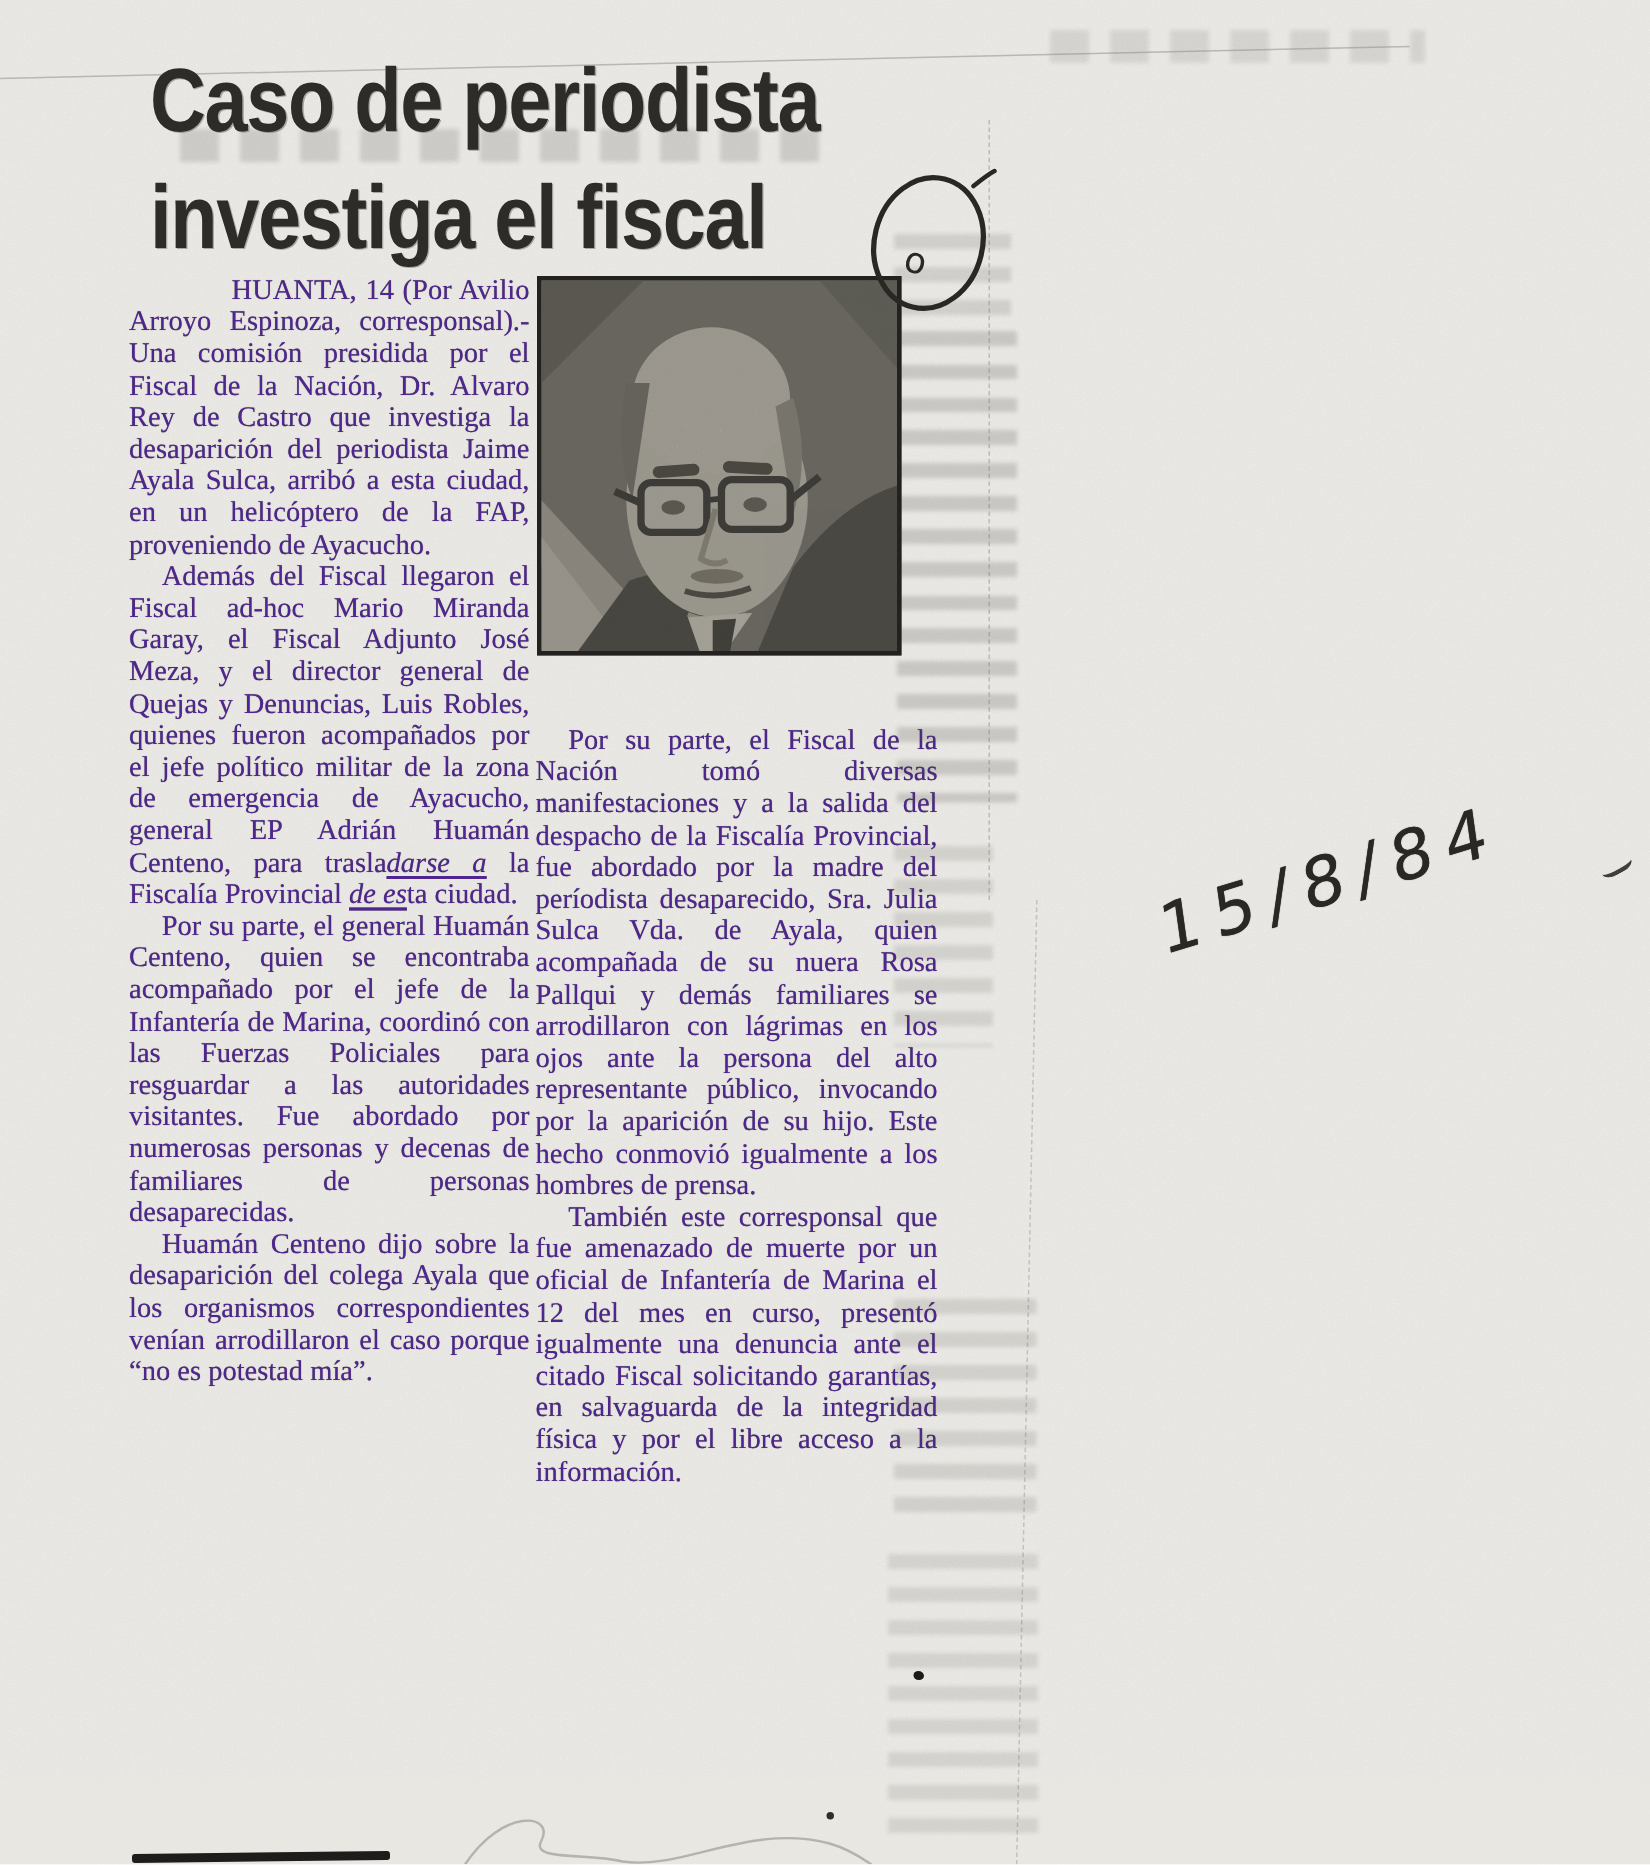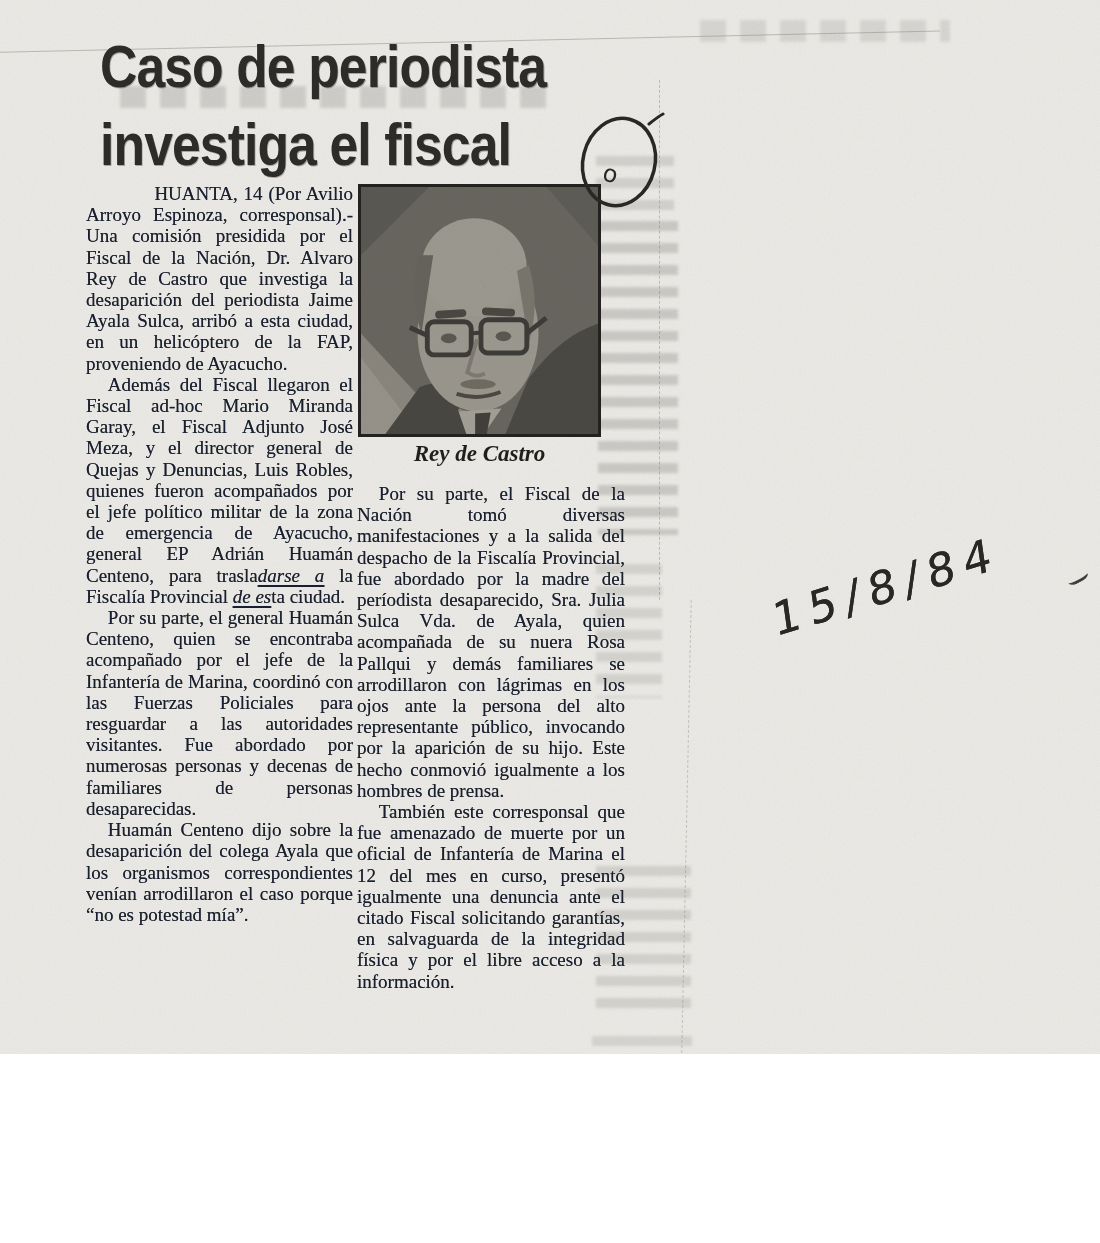--- a/index.html
+++ b/index.html
@@ -1,32 +1,32 @@
 <!DOCTYPE html>
 <html><head>
 <meta charset="utf-8">
 <style>
   html,body{margin:0;padding:0;}
   .page{
-    position:relative; width:1100px; height:1054px; overflow:hidden;
+    position:relative; width:1100px; height:1243px; overflow:hidden;
     background:#f6f5f1;
     font-family:"Liberation Serif", serif;
   }
   
   .noise{position:absolute;inset:0;width:100%;height:100%;opacity:.10;pointer-events:none;z-index:40;}
   
   .headline{position:absolute;left:100px;top:28px;z-index:5;}
   .headline .hl{
     font-family:"Liberation Sans", sans-serif; font-weight:bold;
     font-size:60px; line-height:78px; color:#262523; letter-spacing:-1px;
     transform:scaleX(.86); transform-origin:left top; white-space:nowrap;
     text-shadow:1px 1px 0 rgba(40,40,40,.35);
   }
   
-  .col{position:absolute; color:#0f172a; font-size:19px; line-height:21.2px;
+  .col{position:absolute; color:#4c1d95; font-size:19px; line-height:21.2px;
        text-align:justify; text-shadow:0 0 .5px rgba(30,28,25,.7);}
   .col p{margin:0; text-indent:1.15em;}
   .col p.first-par{text-indent:3.6em;}
   .col1{left:86px; top:183px; width:267px;}
   .col2{left:357px; top:471px; width:268px;margin-top:12px;}
   .u{text-decoration:underline; text-decoration-thickness:2px; text-underline-offset:3px;font-style:italic;}
   
   .photo{position:absolute; left:358px; top:184px; width:243px; height:253px;
          border:3px solid #1b1a18; box-sizing:border-box; background:#6f6a62; z-index:4;}
   .photo svg{display:block;width:100%;height:100%;}
@@ -148,21 +148,20 @@
       <path d="M119,156 Q112,180 109,190 Q118,196 127,191" fill="none" stroke="#978f82" stroke-width="4"></path>
       <ellipse cx="120" cy="202" rx="18" ry="5" fill="#6e6759" opacity="0.85"></ellipse>
       <path d="M98,212 Q120,219 143,210" fill="none" stroke="#3b372f" stroke-width="4"></path>
       <path d="M100,228 Q120,236 140,228" fill="none" stroke="#aaa294" stroke-width="3"></path>
 
       <polygon points="100,230 144,227 126,253 108,253" fill="#d8d2c5"></polygon>
       <polygon points="117,232 133,231 129,253 117,253" fill="#2b2823"></polygon>
       <rect x="0" y="0" width="243" height="253" filter="url(#grain)" opacity="0.38"></rect>
     </svg>
   </div>
-  <div class="caption">Rey de Castro</div>
 
   <div class="col col2">
     <p>Por su parte, el Fiscal de la Nación tomó diversas manifestaciones y a la salida del despacho de la Fiscalía Provincial, fue abordado por la madre del períodista desaparecido, Sra. Julia Sulca Vda. de Ayala, quien acompañada de su nuera Rosa Pallqui y demás familiares se arrodillaron con lágrimas en los ojos ante la persona del alto representante público, invocando por la aparición de su hijo. Este hecho conmovió igualmente a los hombres de prensa.</p>
     <p>También este corresponsal que fue amenazado de muerte por un oficial de Infantería de Marina el 12 del mes en curso, presentó igualmente una denuncia ante el citado Fiscal solicitando garantías, en salvaguarda de la integridad física y por el libre acceso a la información.</p>
   </div>
 
   <div class="hand-date">15/8/84</div>
   <div class="tick"></div>
 
   <div class="ink-bar"></div>

